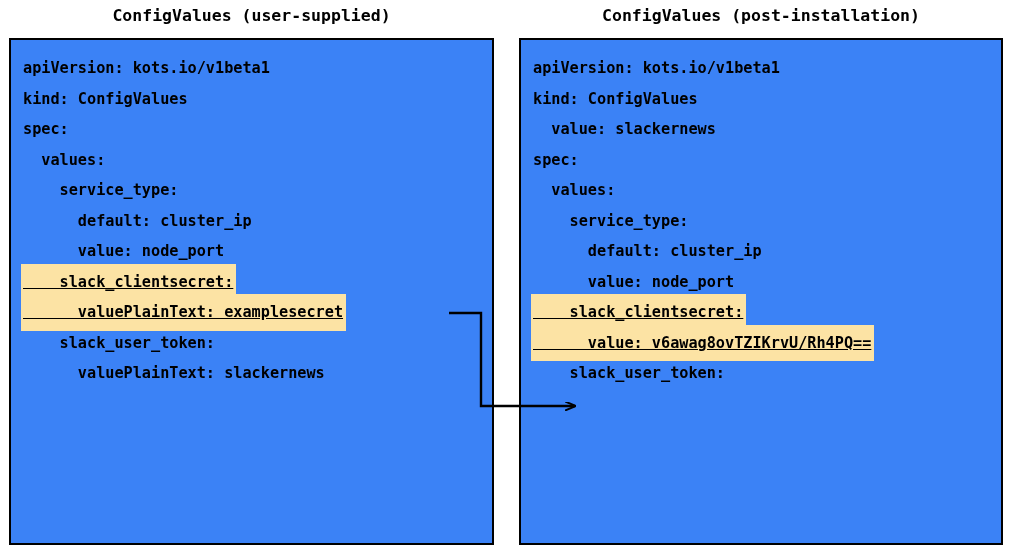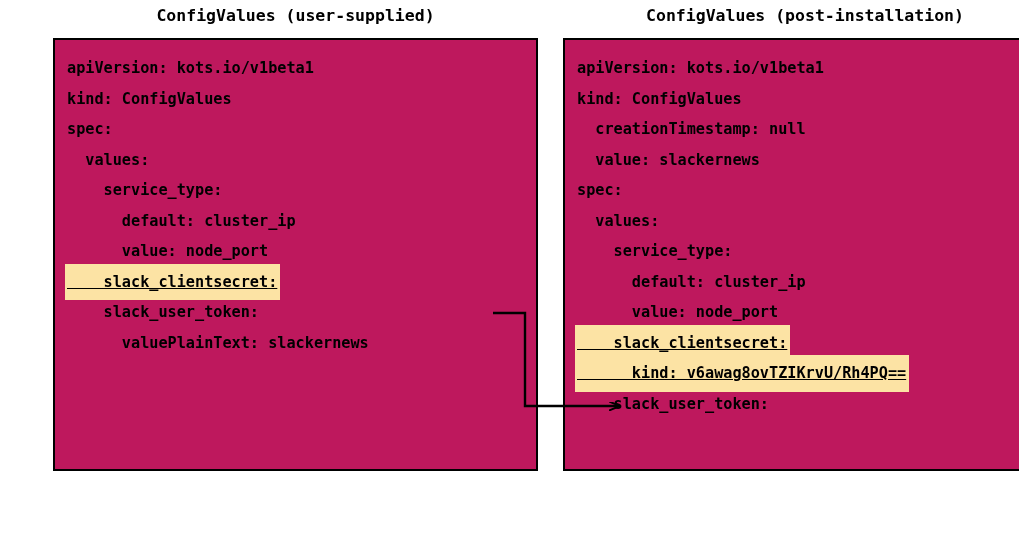--- a/index.html
+++ b/index.html
@@ -12,21 +12,20 @@
     width: 1019px;
     height: 559px;
     position: relative;
     overflow: hidden;
     font-family: "DejaVu Sans Mono", "Liberation Mono", monospace;
   }
 
   .stage {
     position: absolute;
     inset: 0;
-    margin-left: 44px;
   }
 
   
   .panel-title {
     position: absolute;
     top: 6px;
     font-family: "DejaVu Sans Mono", "Liberation Mono", monospace;
     font-size: 16.5px;
     font-weight: bold;
     color: #000000;
@@ -34,24 +33,24 @@
     text-align: center;
     white-space: nowrap;
   }
   .panel-title.left  { left: 9px;   width: 485px; }
   .panel-title.right { left: 519px; width: 484px; }
 
   
   .panel-box {
     position: absolute;
     top: 38px;
-    height: 433px;
+    height: 507px;
     box-sizing: border-box;
     border: 2px solid #000000;
-    background: #be185d;
+    background: #3b82f6;
     overflow: hidden;
   }
   .panel-box.left  { left: 9px;   width: 485px; }
   .panel-box.right { left: 519px; width: 484px; }
 
   
   .code-body {
     position: absolute;
     left: 0;
     top: 12px;
@@ -97,40 +96,40 @@
   <div class="panel-box left">
     <div class="code-body" id="left-code">
         <div class="code-line"><span class="txt">apiVersion: kots.io/v1beta1</span></div>
         <div class="code-line"><span class="txt">kind: ConfigValues</span></div>
         <div class="code-line"><span class="txt">spec:</span></div>
         <div class="code-line"><span class="txt">  values:</span></div>
         <div class="code-line"><span class="txt">    service_type:</span></div>
         <div class="code-line"><span class="txt">      default: cluster_ip</span></div>
         <div class="code-line"><span class="txt">      value: node_port</span></div>
         <div class="code-line hl"><span class="txt">    slack_clientsecret:</span></div>
+        <div class="code-line hl"><span class="txt">      valuePlainText: examplesecret</span></div>
         <div class="code-line"><span class="txt">    slack_user_token:</span></div>
         <div class="code-line"><span class="txt">      valuePlainText: slackernews</span></div>
       </div>
   </div>
 
   <div class="panel-title right">ConfigValues (post-installation)</div>
 
   <div class="panel-box right">
     <div class="code-body" id="right-code">
         <div class="code-line"><span class="txt">apiVersion: kots.io/v1beta1</span></div>
         <div class="code-line"><span class="txt">kind: ConfigValues</span></div>
-        <div class="code-line"><span class="txt">  creationTimestamp: null</span></div>
         <div class="code-line"><span class="txt">  value: slackernews</span></div>
         <div class="code-line"><span class="txt">spec:</span></div>
         <div class="code-line"><span class="txt">  values:</span></div>
         <div class="code-line"><span class="txt">    service_type:</span></div>
         <div class="code-line"><span class="txt">      default: cluster_ip</span></div>
         <div class="code-line"><span class="txt">      value: node_port</span></div>
         <div class="code-line hl"><span class="txt">    slack_clientsecret:</span></div>
-        <div class="code-line hl"><span class="txt">      kind: v6awag8ovTZIKrvU/Rh4PQ==</span></div>
+        <div class="code-line hl"><span class="txt">      value: v6awag8ovTZIKrvU/Rh4PQ==</span></div>
         <div class="code-line"><span class="txt">    slack_user_token:</span></div>
       </div>
   </div>
 
   <svg class="connector" viewBox="0 0 1019 559" width="1019" height="559">
     <defs>
       <marker id="arrowhead" markerWidth="11" markerHeight="9" refX="10" refY="4.5" orient="auto" markerUnits="userSpaceOnUse">
         <path d="M0,0 L11,4.5 L0,9" fill="none" stroke="#000000" stroke-width="2"></path>
       </marker>
     </defs>

